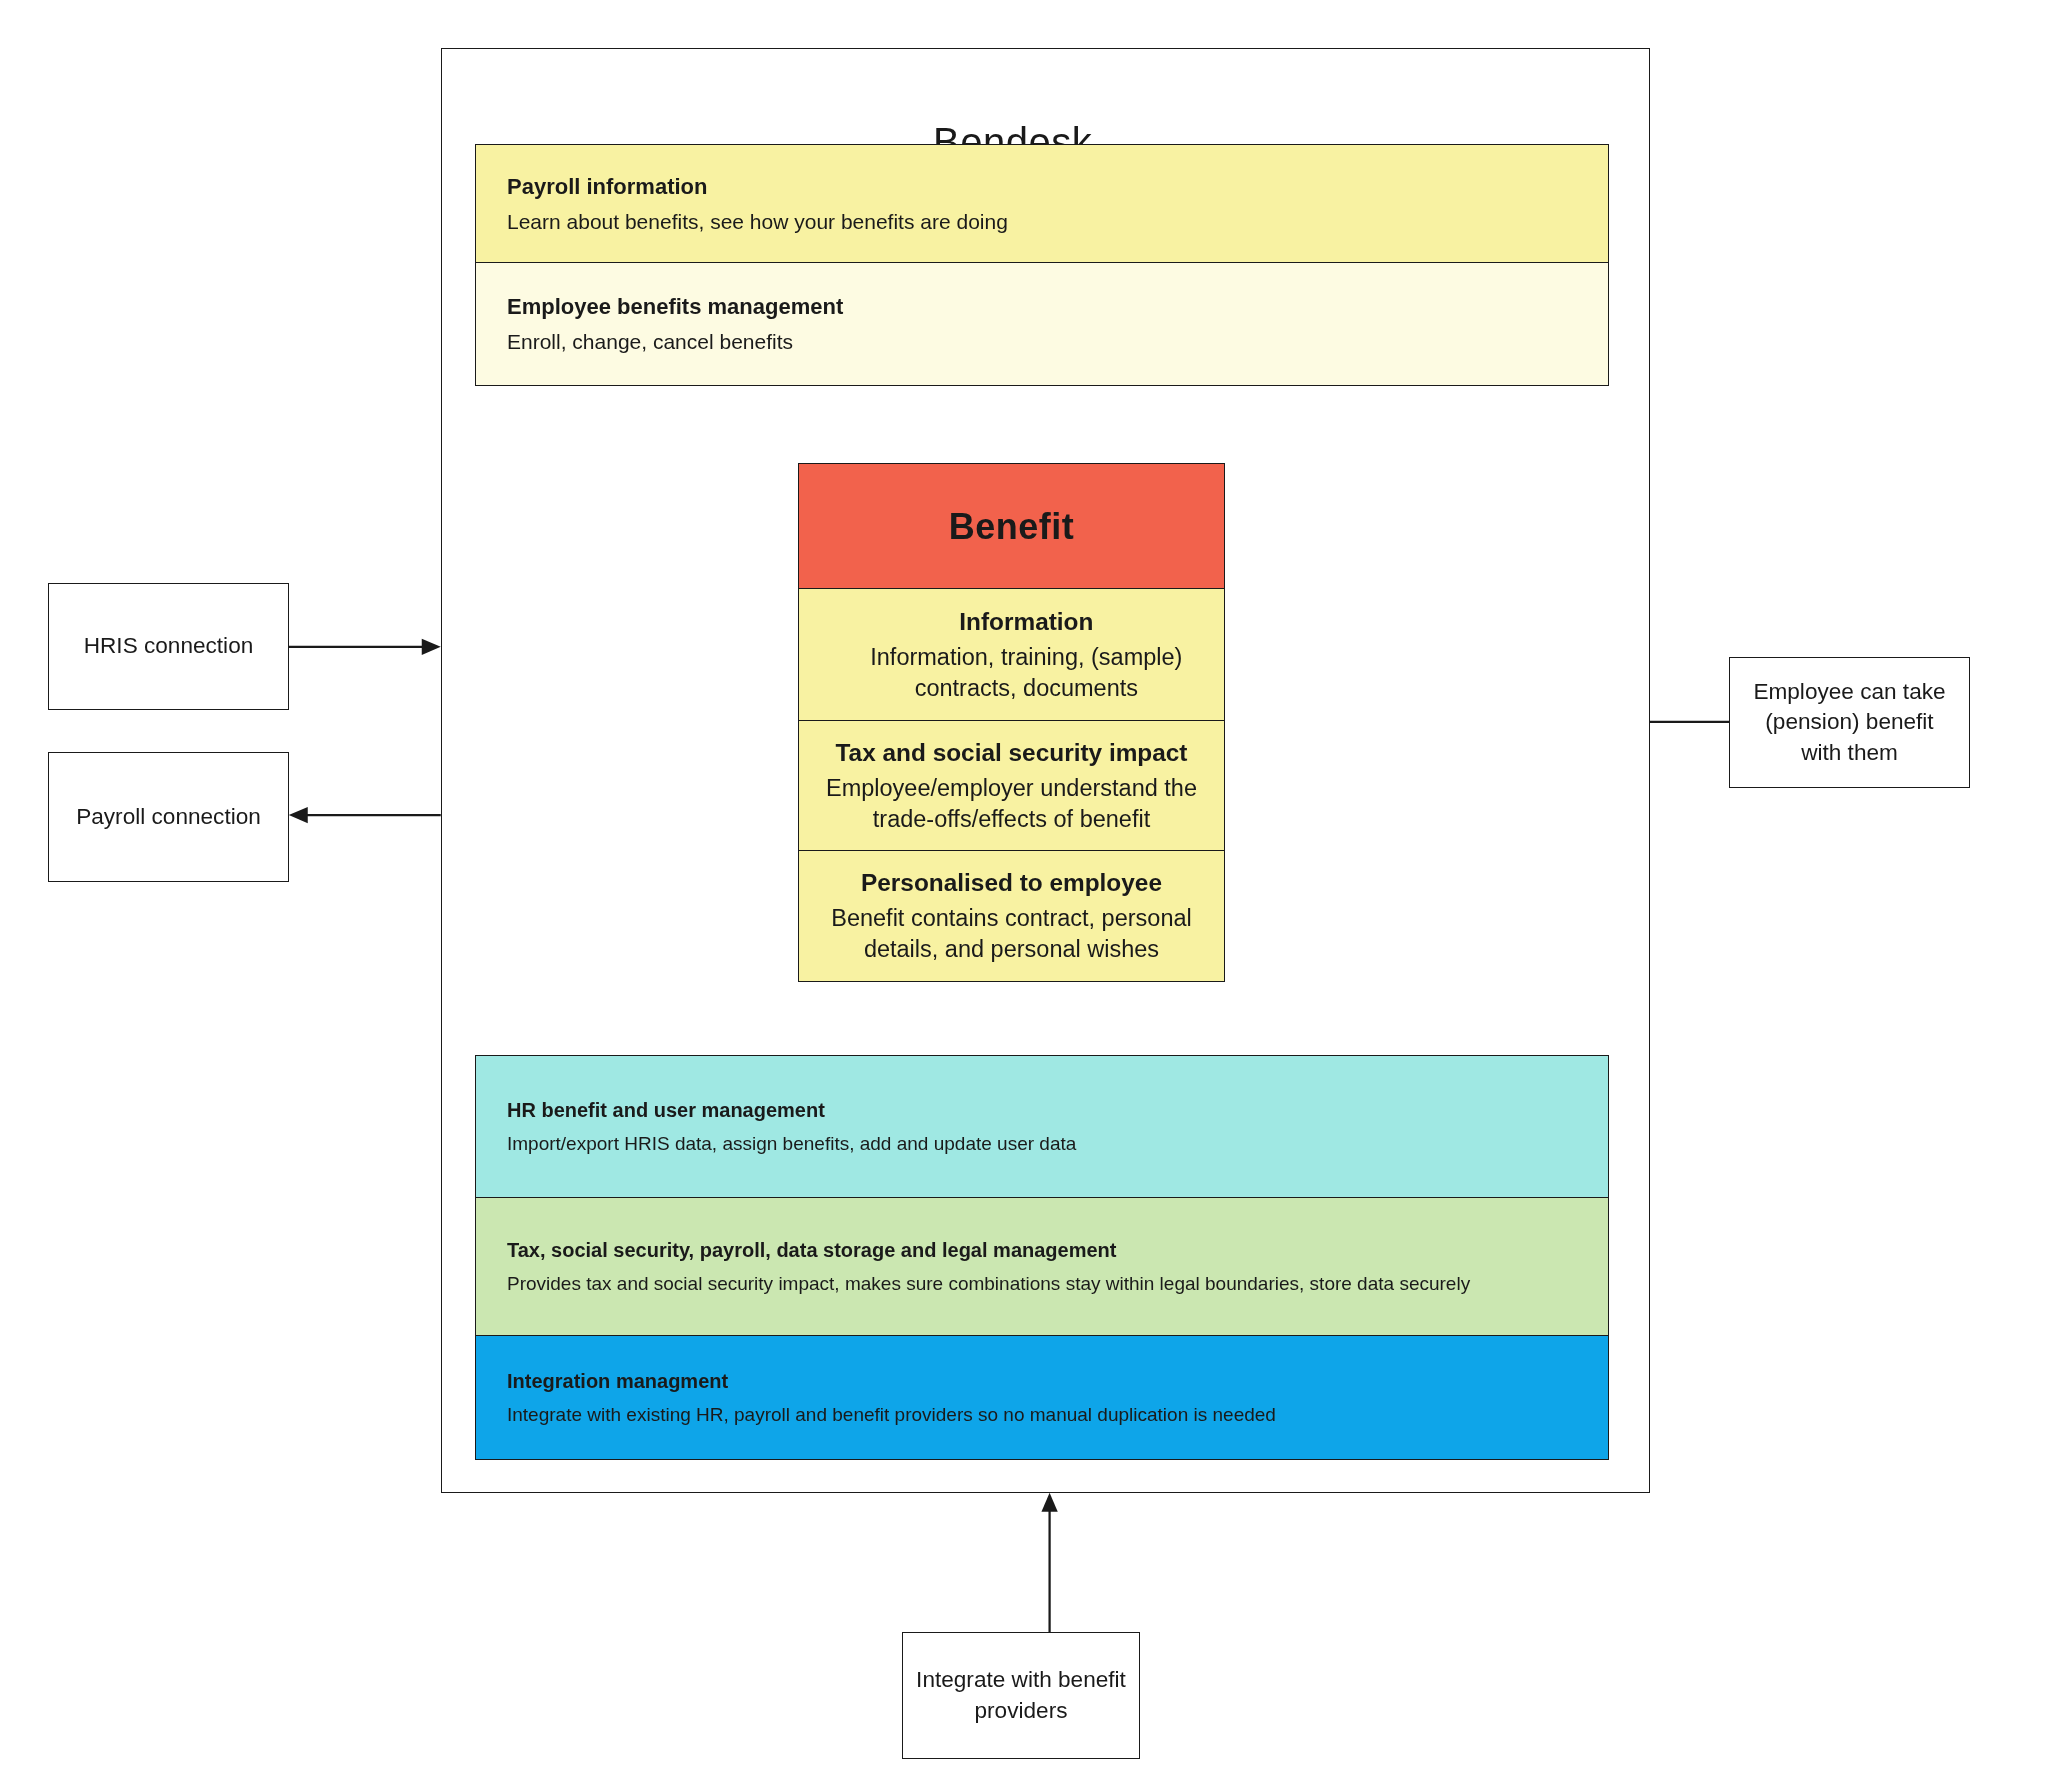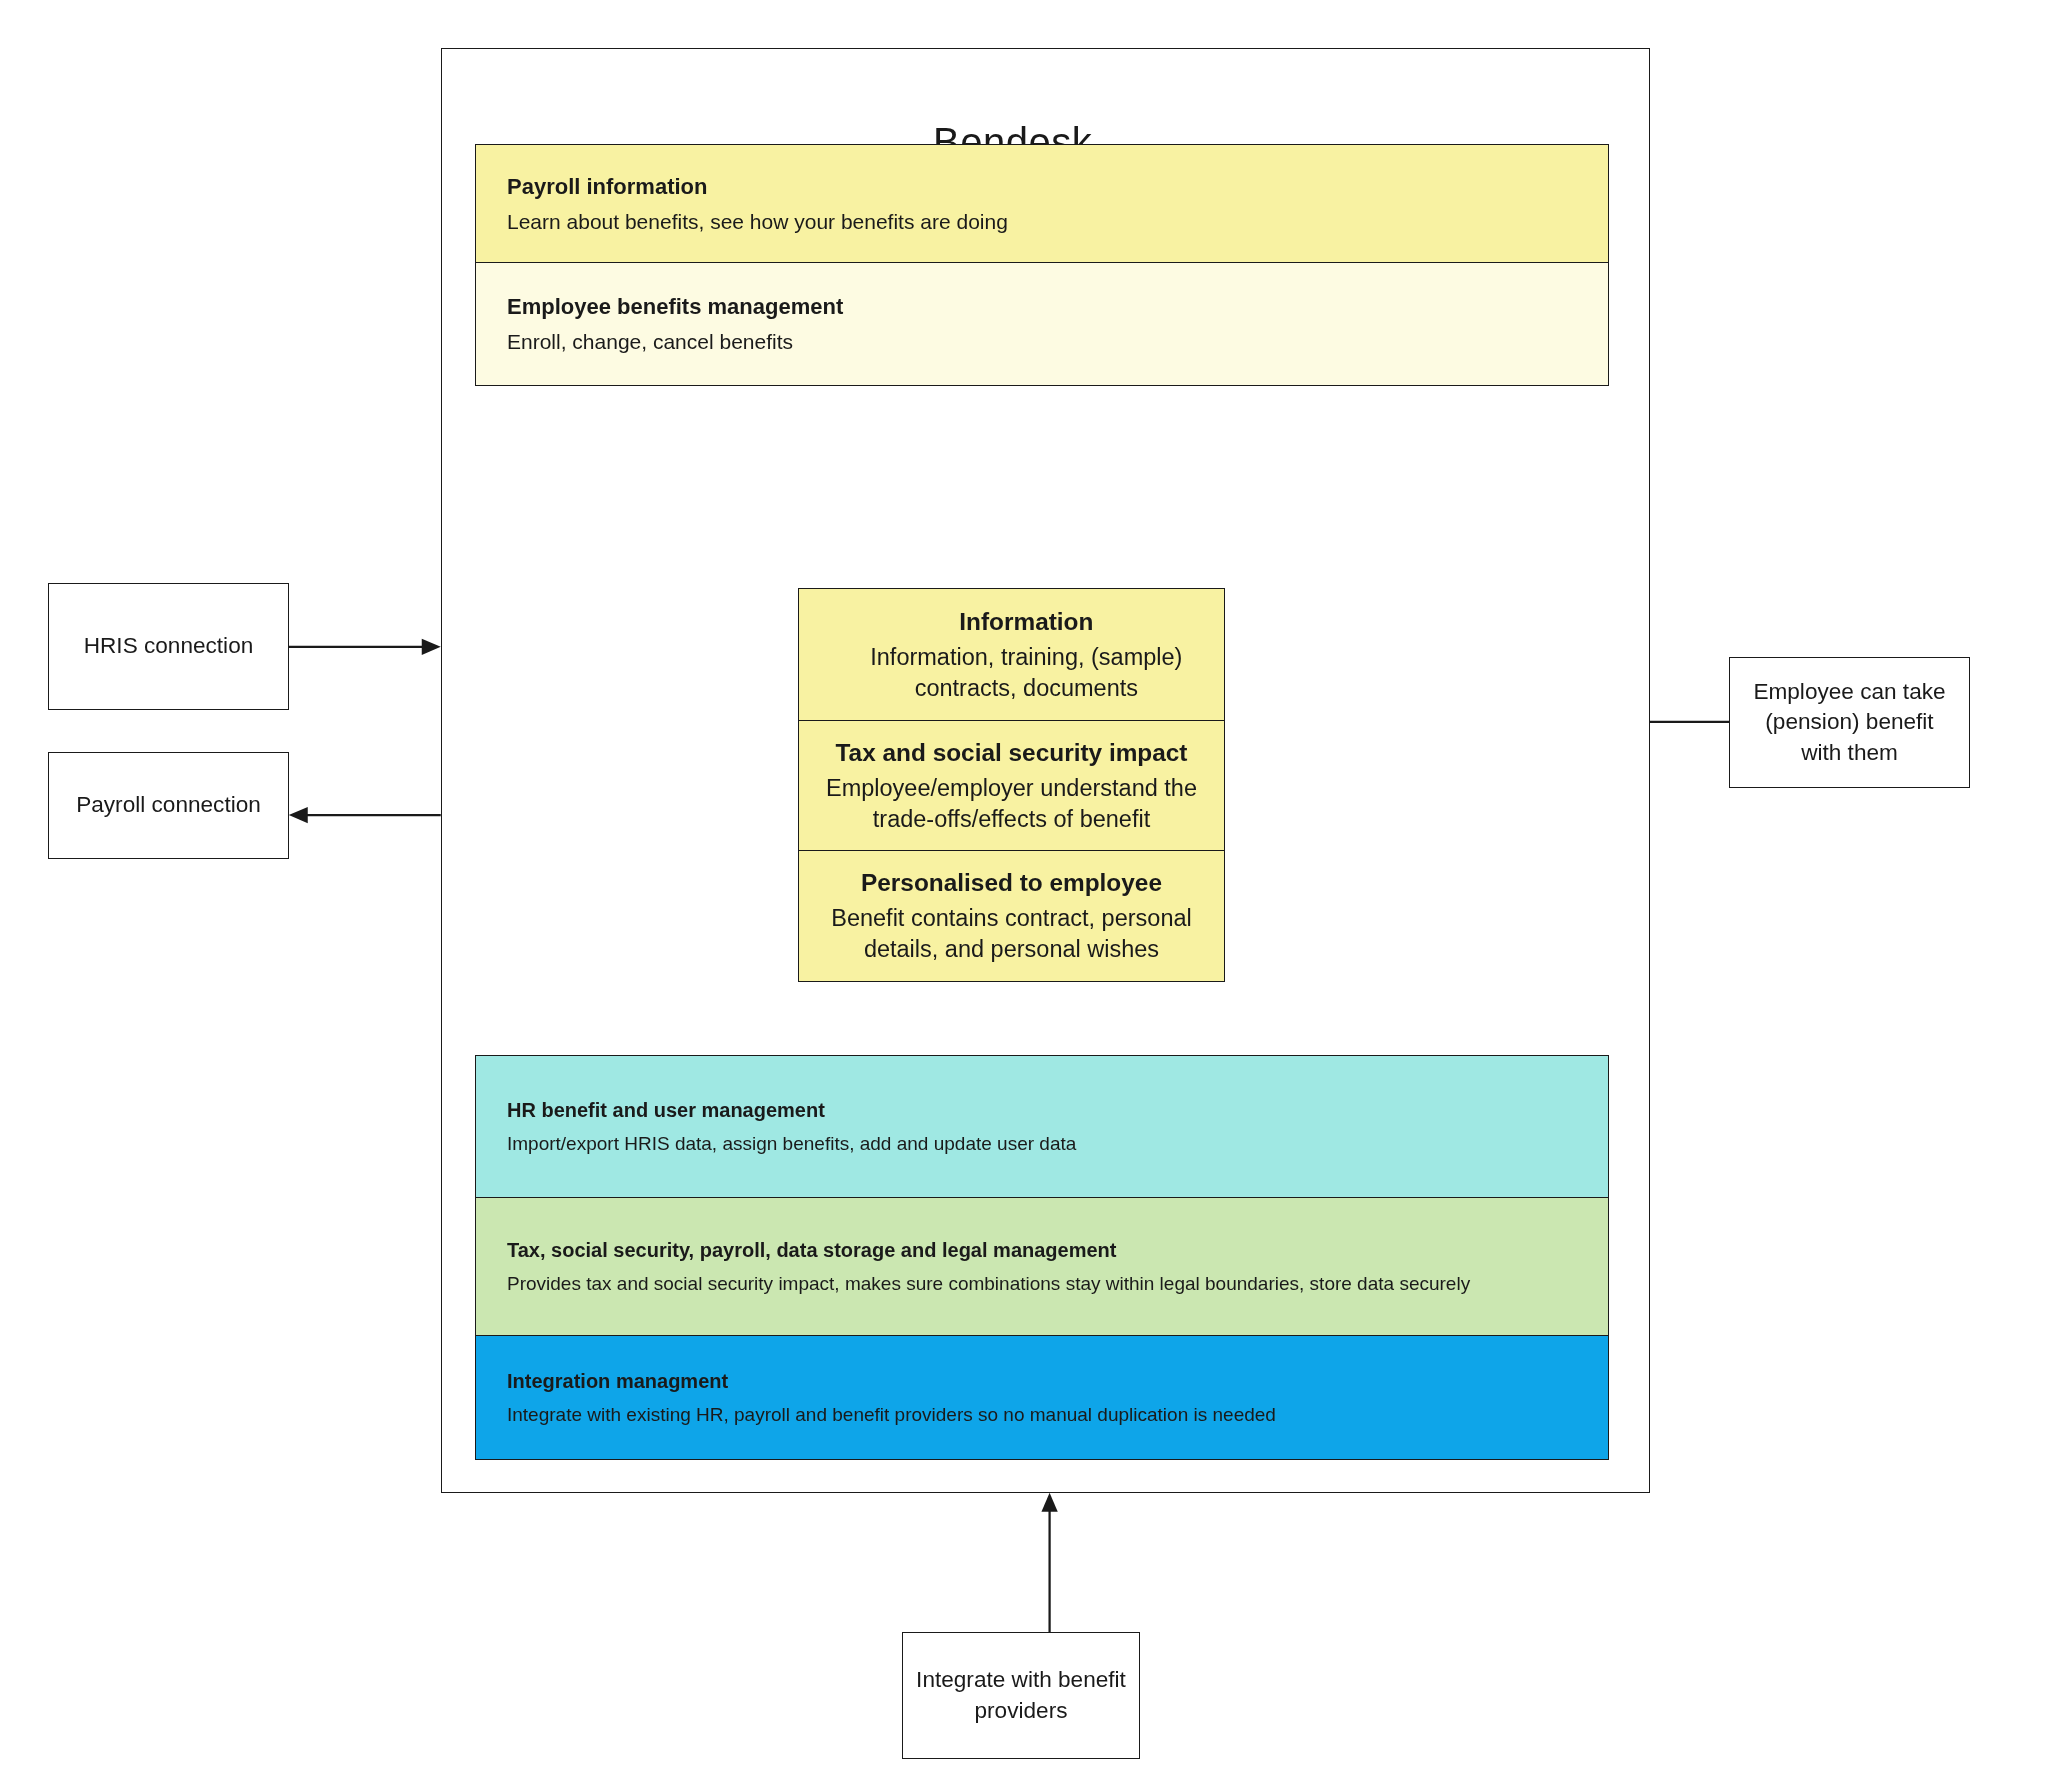--- a/index.html
+++ b/index.html
@@ -55,21 +55,21 @@
   #int-box { top: 1335px; height: 125px; }
   .box-title-sm { font-weight: 700; font-size: 20px; line-height: 1.25; }
   .box-desc-sm  { font-size: 19px; margin-top: 9px; line-height: 1.25; }
 
   
   .ext {
     display: flex; align-items: center; justify-content: center;
     text-align: center; font-size: 22.6px; line-height: 1.35; padding: 0 12.7px;
   }
   #hris-box     { left: 48px;   top: 583px;  width: 241px; height: 127px; }
-  #payroll-box  { left: 48px;   top: 752px;  width: 241px; height: 107px; }
+  #payroll-box  { left: 48px;   top: 752px;  width: 241px; height: 130px; }
   #employee-box { left: 1729px; top: 657px;  width: 241px; height: 131px; }
   #providers-box{ left: 902px; top: 1632px; width: 238px; height: 127px; }
 </style>
 </head>
 <body>
 
 <div class="canvas">
 
   <svg class="arrows" viewBox="0 0 2280 1972" aria-hidden="true">
 
@@ -101,20 +101,23 @@
   <div id="info-box" class="node wide" style="background-color: rgb(248, 242, 162);">
     <div class="box-title">Payroll information</div>
     <div class="box-desc">Learn about benefits, see how your benefits are doing</div>
   </div>
 
   <div id="ebm-box" class="node wide" style="background-color: rgb(253, 251, 226);">
     <div class="box-title">Employee benefits management</div>
     <div class="box-desc">Enroll, change, cancel benefits</div>
   </div>
 
+  <div id="benefit-header" class="node card" style="background-color: rgb(242, 98, 76);">
+    <div>Benefit</div>
+  </div>
 
   <div id="benefit-s1" class="node card" style="background-color: rgb(248, 242, 162);">
     <div class="card-title">Information</div>
     <div class="card-desc">Information, training, (sample) contracts, documents</div>
   </div>
 
   <div id="benefit-s2" class="node card" style="background-color: rgb(248, 242, 162);">
     <div class="card-title">Tax and social security impact</div>
     <div class="card-desc">Employee/employer understand the trade-offs/effects of benefit</div>
   </div>

